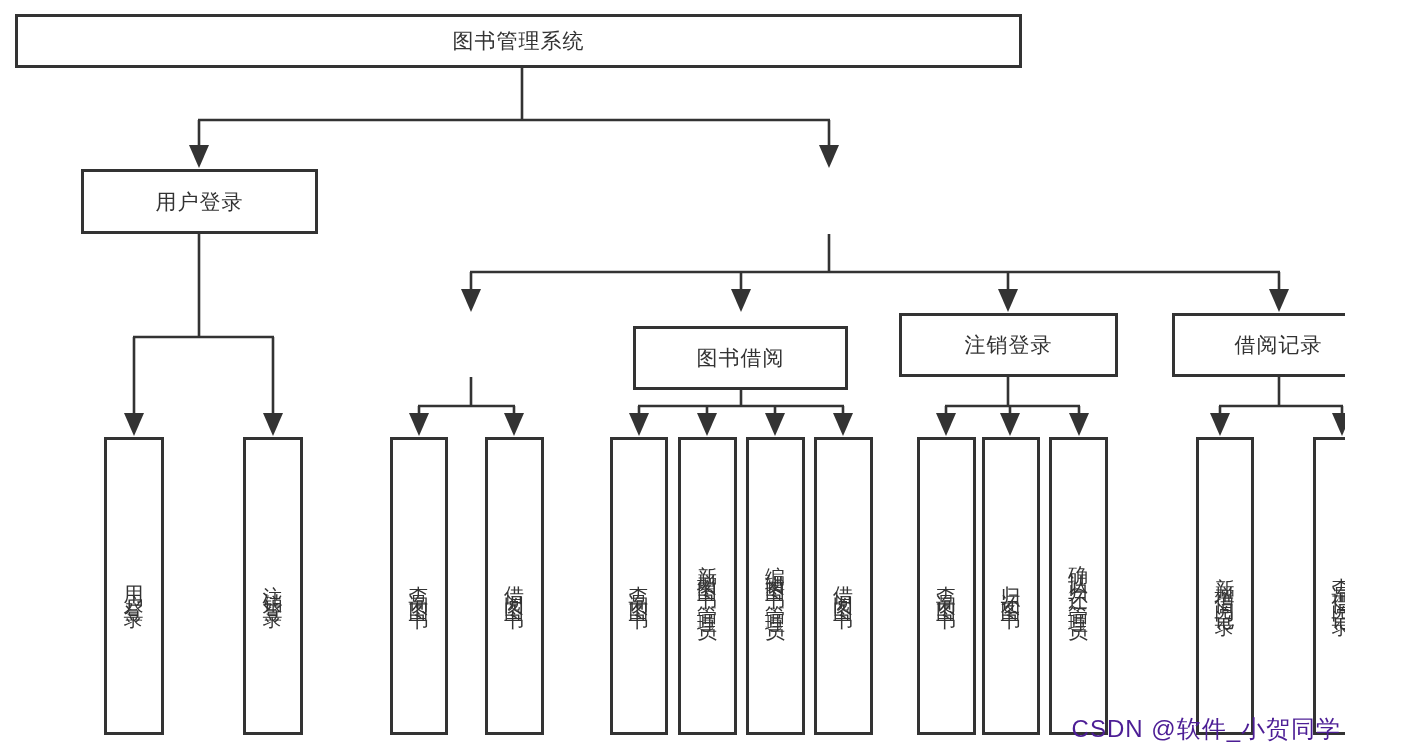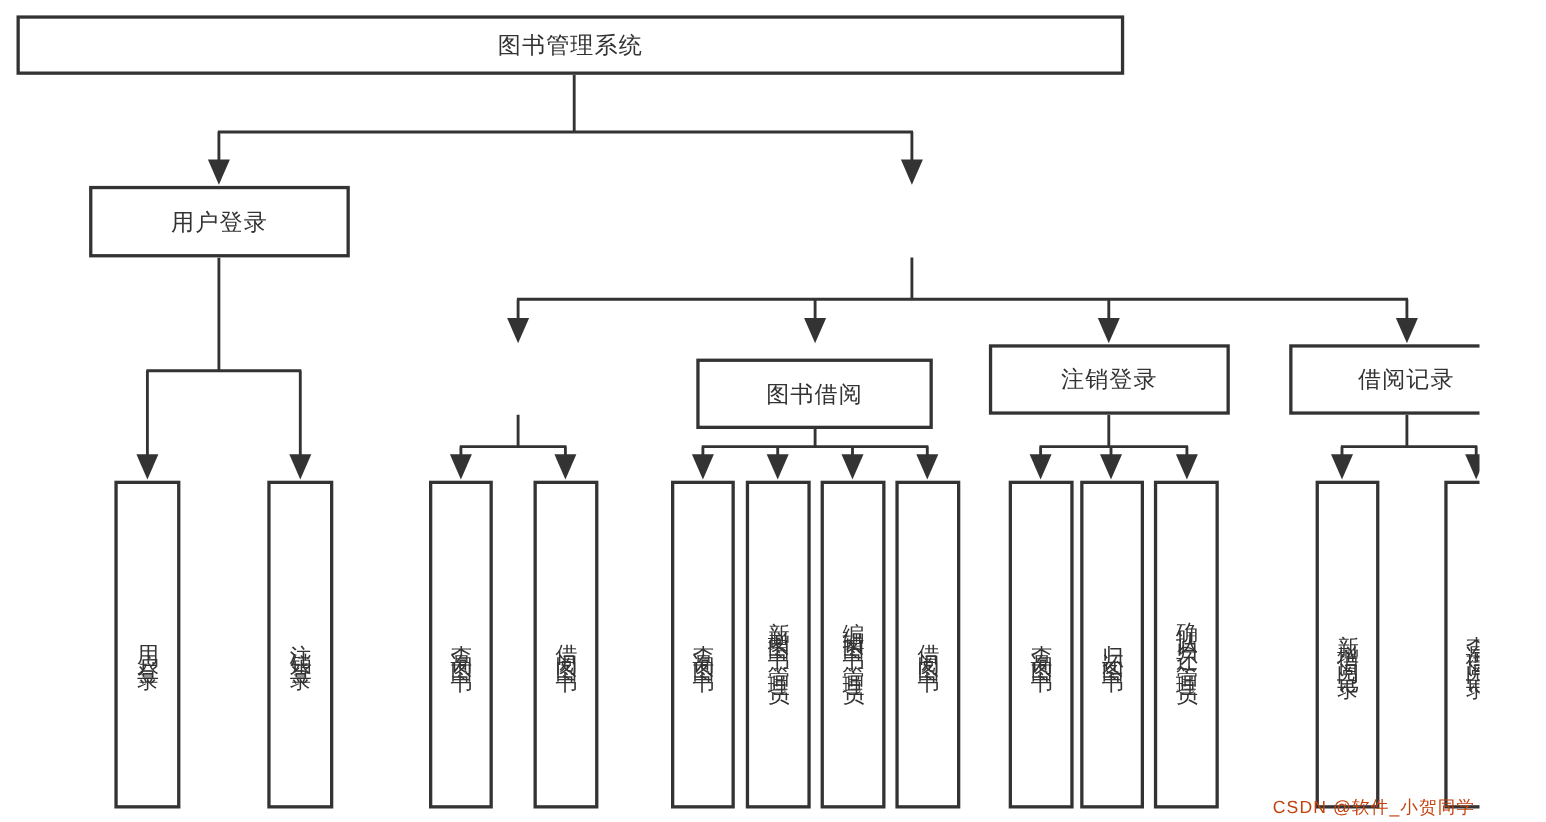--- a/index.html
+++ b/index.html
@@ -37,22 +37,22 @@
     color:#333333;
     font-size:20px;
     letter-spacing:8px;
     line-height:1;
     white-space:nowrap;
   }
   .watermark{
     position:absolute;
     right:4px;bottom:2px;
     z-index:3;
-    color:#c2410c;
-    font-size:16px;
+    color:#4c1d95;
+    font-size:24px;
     letter-spacing:1px;
     white-space:nowrap;
   }
 </style>
 </head>
 <body>
 
 <div id="canvas">
 
   <svg id="wires" width="1405" height="747" viewBox="0 0 1405 747">

